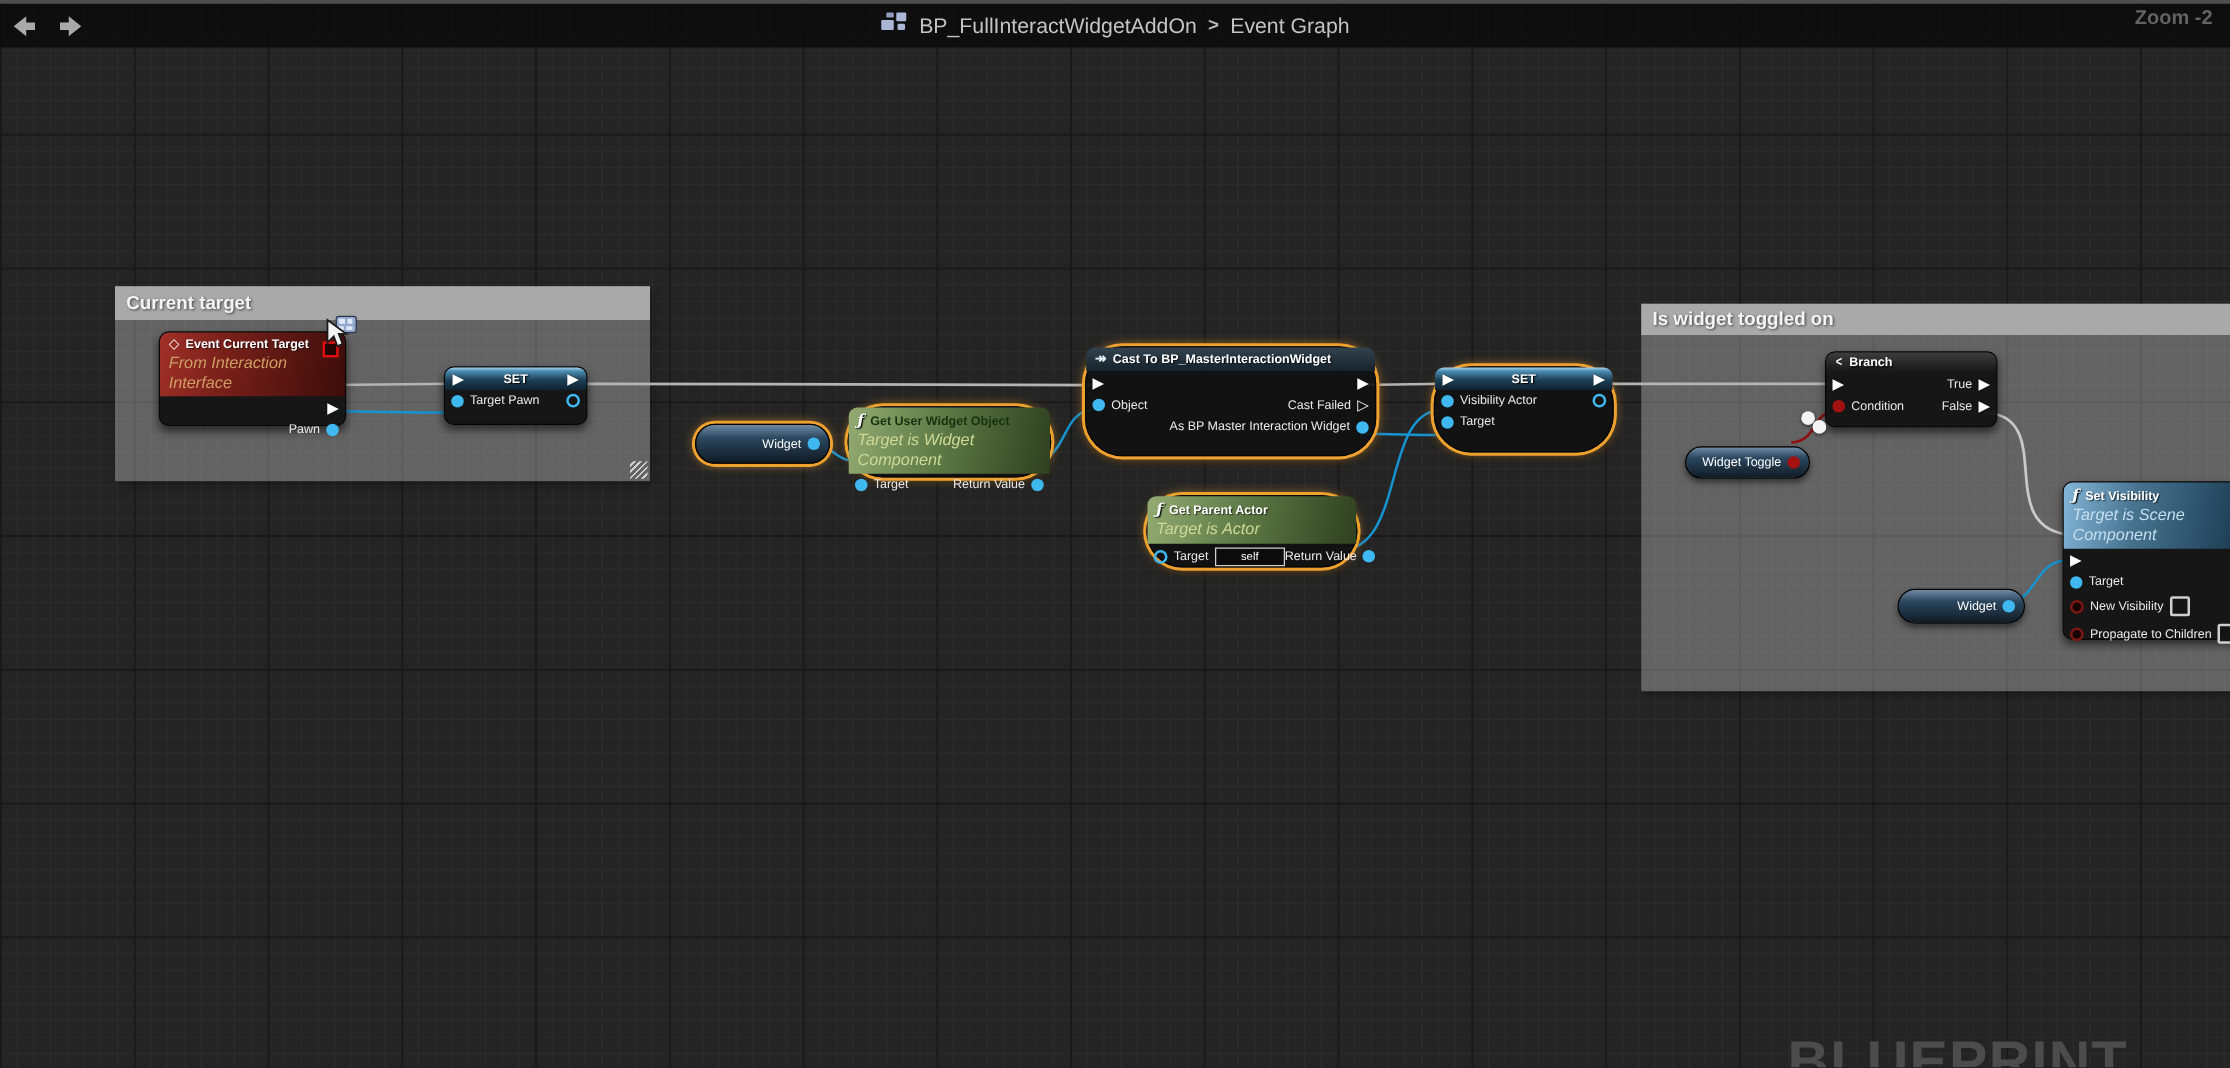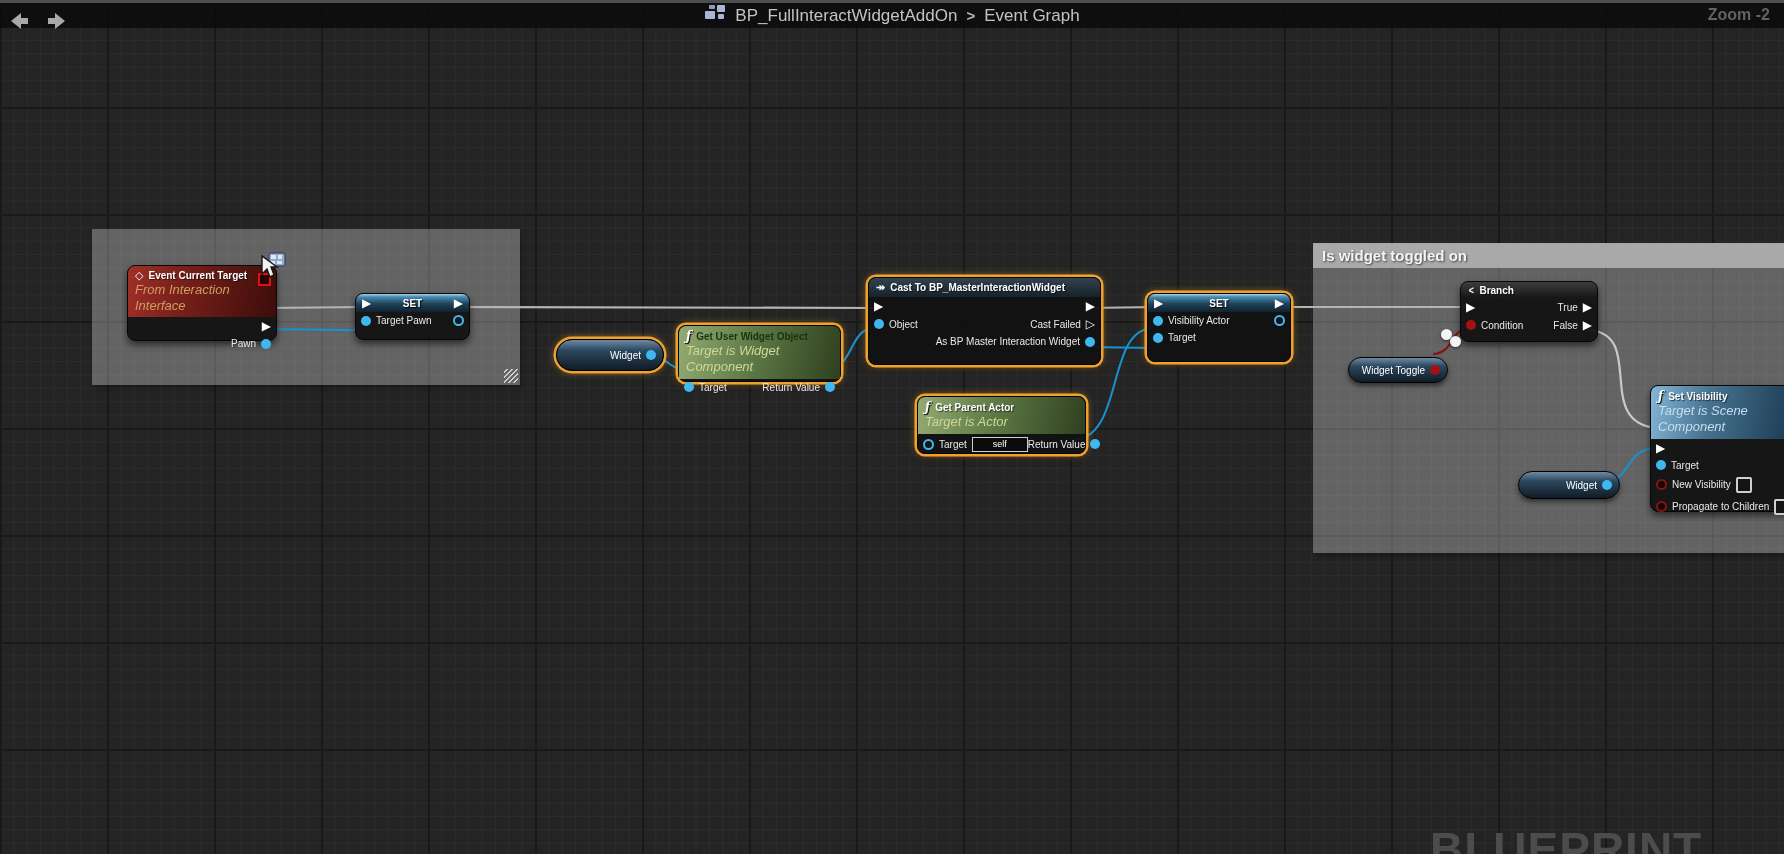--- a/index.html
+++ b/index.html
@@ -8,21 +8,21 @@
     font-family:"Liberation Sans",sans-serif;
     background-color:#242424;
     background-image:
       linear-gradient(#191919 1.5px, transparent 1.5px),
       linear-gradient(90deg,#191919 1.5px, transparent 1.5px),
       linear-gradient(#2c2c2c 1px, transparent 1px),
       linear-gradient(90deg,#2c2c2c 1px, transparent 1px);
     background-size:107px 107px,107px 107px,13.375px 13.375px,13.375px 13.375px;
   }
   
-  .titlebar{position:absolute;left:0;top:0;width:100%;height:28px;z-index:50;
+  .titlebar{position:absolute;left:0;top:0;width:100%;height:38px;z-index:50;
     background:rgba(10,10,10,0.82);border-top:3px solid #4e4e4e;box-sizing:border-box;}
   .nav-arrows{position:absolute;left:8px;top:7px;display:flex;gap:16px;}
   .nav-arrows svg{display:block;}
   .tb-center{position:absolute;left:0;top:0;width:100%;height:100%;
     display:flex;align-items:center;justify-content:center;gap:9px;
     color:#c3c3c3;font-size:17px;}
   .tb-sep{color:#b9b9b9;font-size:15px;font-weight:bold;}
   .tb-zoom{position:absolute;right:14px;top:3px;color:#636363;font-size:16px;font-weight:bold;}
   
   .comment{position:absolute;z-index:1;background:rgba(255,255,255,0.29);
@@ -30,21 +30,21 @@
   .comment-header{height:27px;background:rgba(175,175,175,0.92);
     display:flex;align-items:center;padding:0 9px;
     color:#f4f4f4;font-size:15px;font-weight:bold;
     text-shadow:1px 1px 2px rgba(60,60,60,0.9);}
   .resize-grip{position:absolute;right:2px;bottom:2px;width:14px;height:14px;
     background:repeating-linear-gradient(135deg,transparent 0 2px,#cfcfcf 2px 3.5px);}
   
   .node{position:absolute;z-index:3;background:rgba(17,17,17,0.94);
     border:1px solid #060606;border-radius:8px;color:#e9e9e9;font-size:10px;
     box-shadow:0 4px 7px rgba(0,0,0,0.55);}
-  .node.selected{box-shadow:0 0 0 2.5px #eea12f,0 0 9px rgba(238,161,47,.85),0 4px 7px rgba(0,0,0,.55);}
+  .node.selected{box-shadow:0 0 0 2.5px #eea12f,0 0 9px rgba(238,161,47,.85),0 4px 7px rgba(0,0,0,.55);border-radius:30px;}
   .nhead{border-radius:7px 7px 0 0;padding:3px 7px 4px;line-height:1.2;}
   .ntitle{font-weight:bold;color:#fff;text-shadow:1px 1px 1px rgba(0,0,0,.6);}
   .nsub{font-style:italic;font-size:13px;}
   .event-head{background:linear-gradient(100deg,#a03028 0%,#79201a 35%,#3c0d0a 100%);}
   .event-head .nsub{color:#cd9f62;}
   .green-head{background:linear-gradient(100deg,#93ab72 0%,#5e7a46 45%,#2f401f 100%);}
   .green-head .nsub{color:#cdd996;}
   .green-head .ntitle.darktxt{color:#16330f;text-shadow:none;}
   .blue-head{background:linear-gradient(100deg,#85b6d8 0%,#47738f 40%,#1b3a52 100%);}
   .blue-head .nsub{color:#c3dff1;}
@@ -85,20 +85,23 @@
     font-size:46px;font-weight:bold;letter-spacing:1px;color:#4c4c4c;}
 </style>
 </head>
 <body>
 
 <div id="canvas">
 
   <div class="watermark">BLUEPRINT</div>
 
   <div class="comment" style="left:92px;top:229px;width:428px;height:156px;">
+    <div class="comment-header">
+      <span>Current target</span>
+    </div>
     <div class="resize-grip"></div>
   </div>
 
   <div class="comment" style="left:1313px;top:243px;width:478px;height:310px;">
     <div class="comment-header" style="height:25px;">
       <span>Is widget toggled on</span>
     </div>
   </div>
 
   <svg class="wires" width="1784" height="854">

